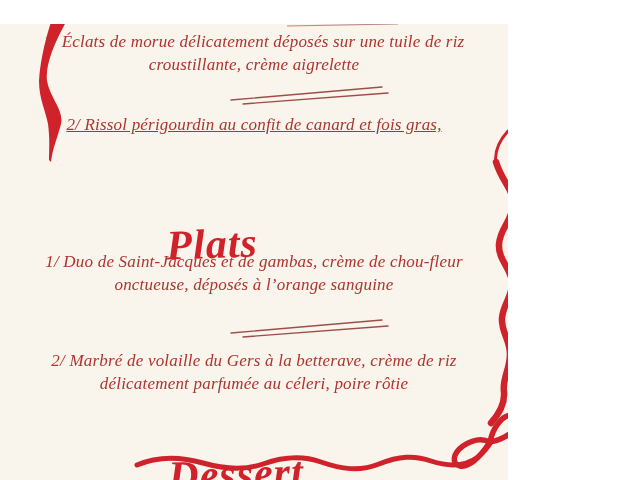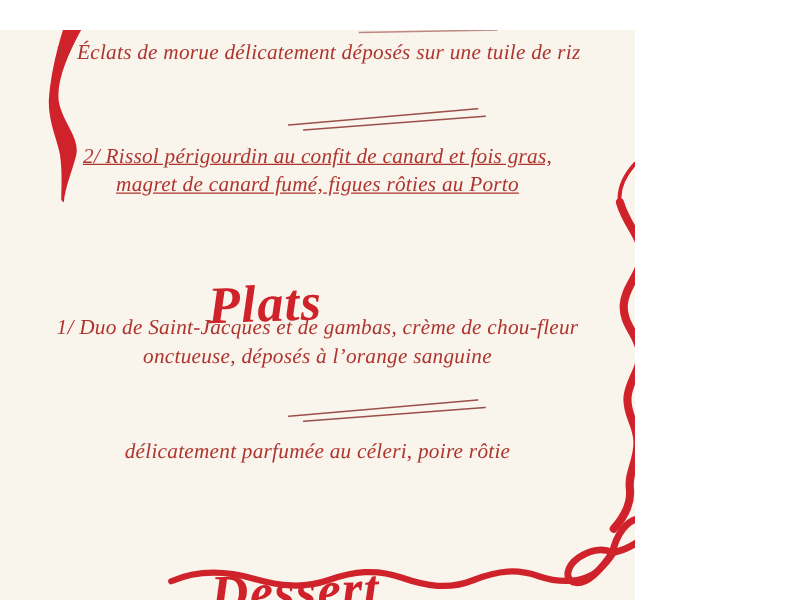--- a/index.html
+++ b/index.html
@@ -101,35 +101,36 @@
              C224,445 243,447 263,440
              C283,433 301,431 321,438
              C341,445 359,448 379,440
              C399,432 414,431 431,437
              C449,443 466,442 478,433
              C484,428 488,423 491,418" fill="none" stroke="#d0222b" stroke-width="5" stroke-linecap="round"></path>
   </svg>
 
   <div class="menu-item item-s1">
     <div>1/ Éclats de morue délicatement déposés sur une tuile de riz</div>
+    <div>croustillante, crème aigrelette</div>
   </div>
 
   <div class="menu-item item-s2">
     <div>2/ Rissol périgourdin au confit de canard et fois gras,</div>
-    <div>magret de canard fumé, figues rôties au Porto</div>
   </div>
 
   <h2 class="section-heading heading-plats">Plats</h2>
 
   <div class="menu-item item-p1">
     <div>1/ Duo de Saint-Jacques et de gambas, crème de chou-fleur</div>
     <div>onctueuse, déposés à l’orange sanguine</div>
   </div>
 
   <div class="menu-item item-p2">
+    <div>2/ Marbré de volaille du Gers à la betterave, crème de riz</div>
     <div>délicatement parfumée au céleri, poire rôtie</div>
   </div>
 
   <h2 class="section-heading heading-dessert">Dessert</h2>
 
   <div class="menu-item item-d1">
     <div>Tartelette déstructurée au chocolat intense</div>
   </div>
 
 </div>

